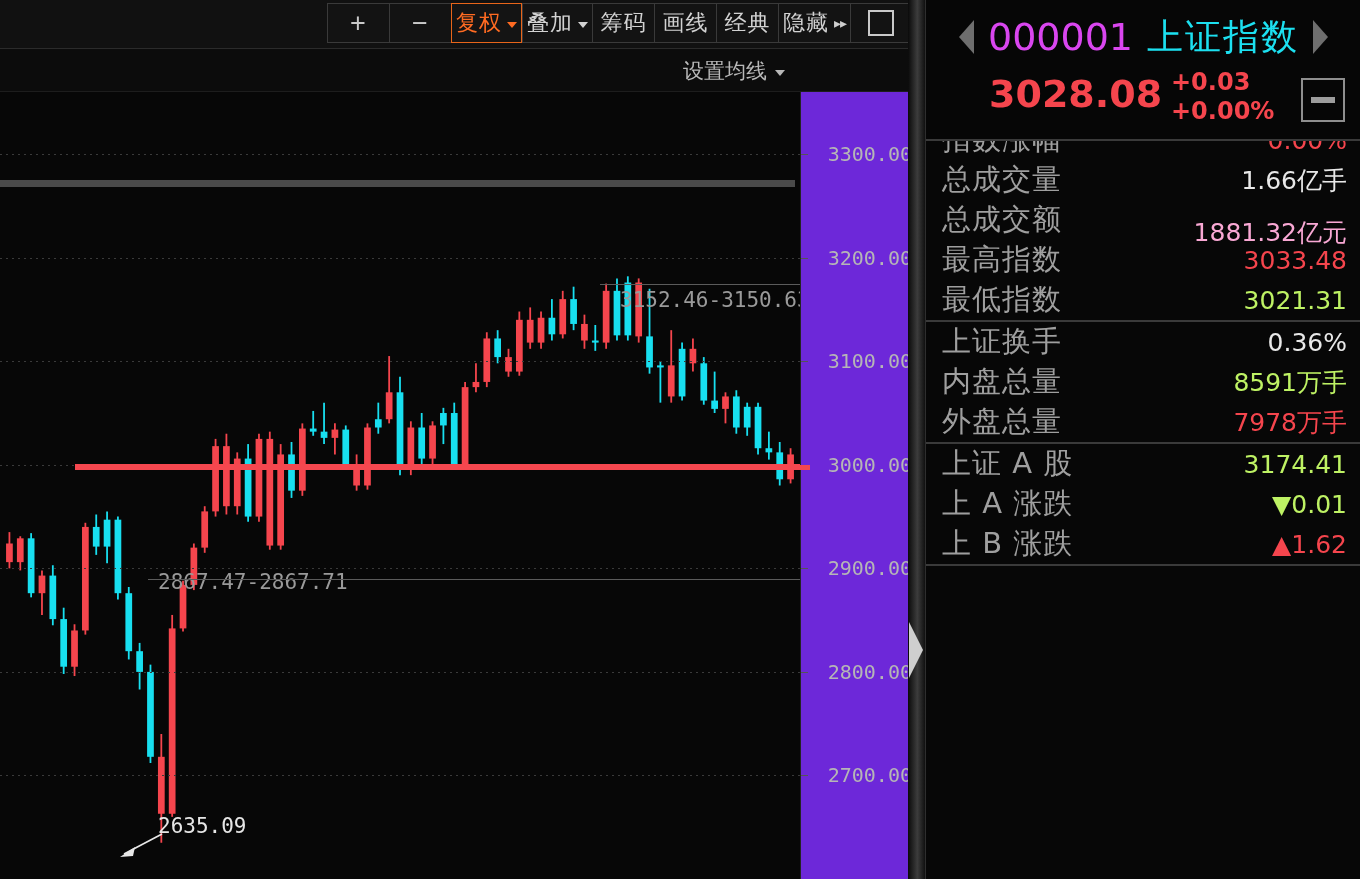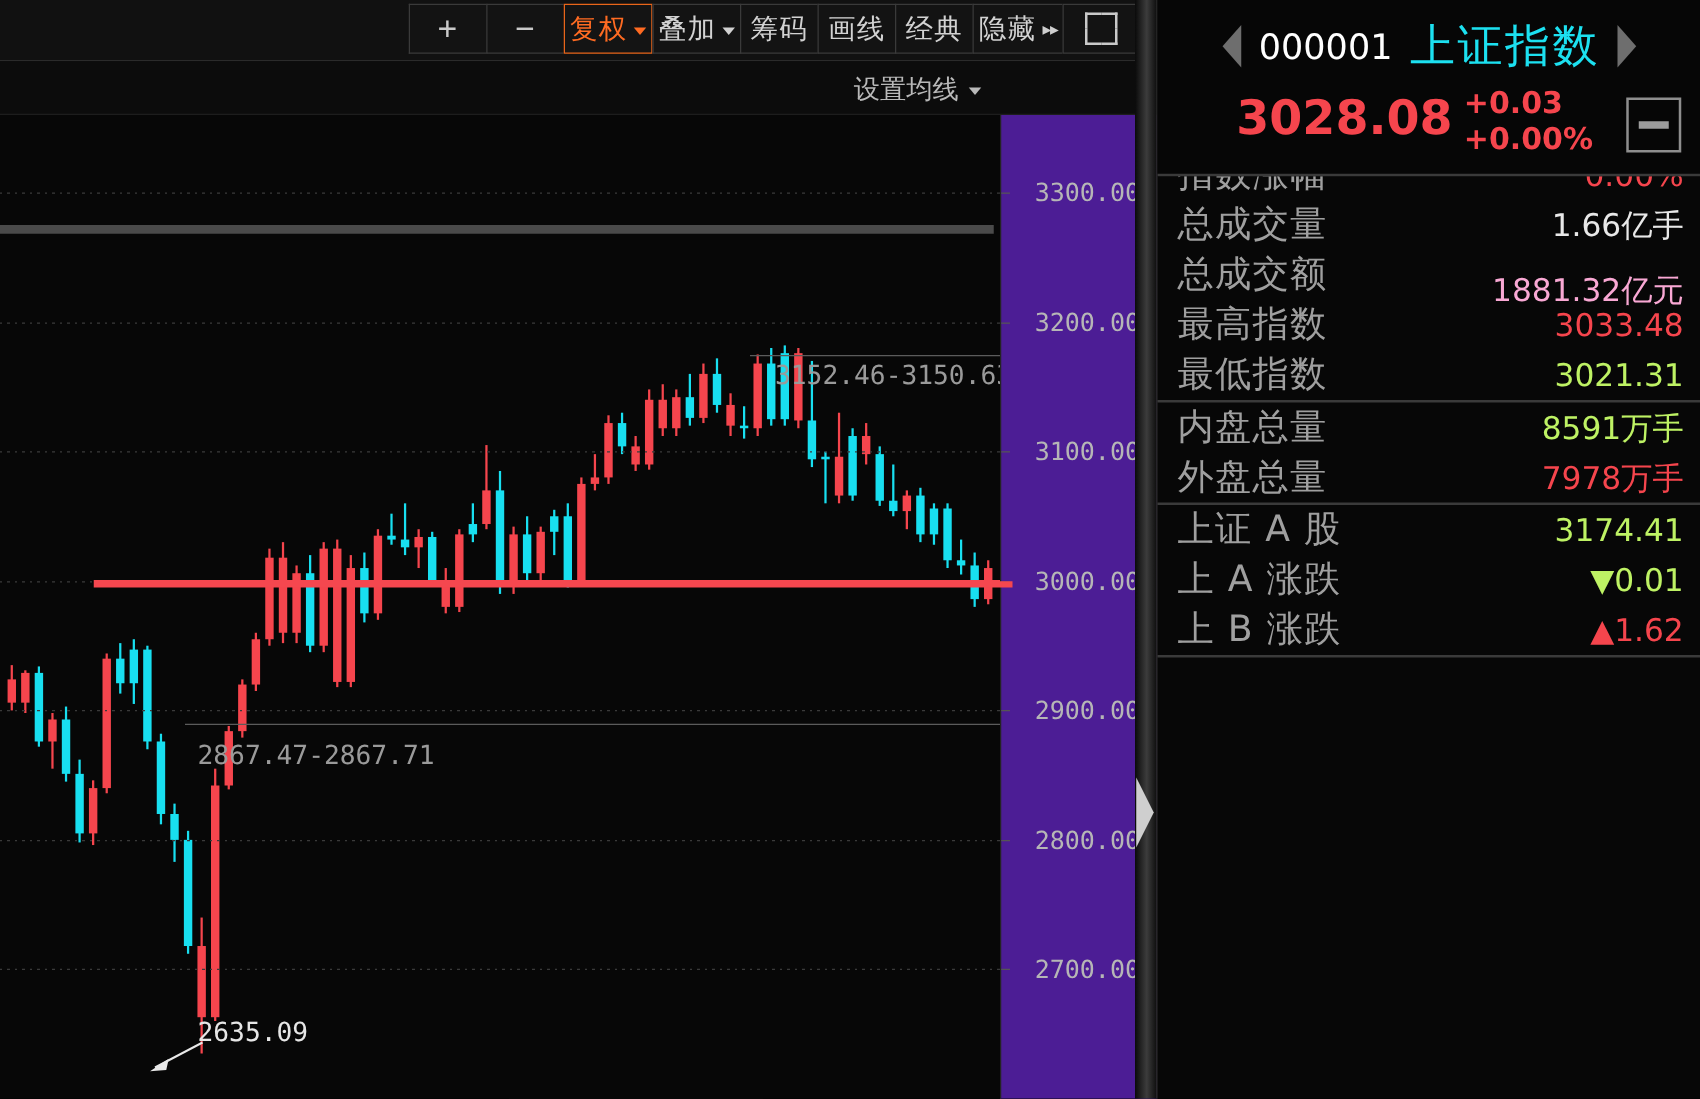--- a/index.html
+++ b/index.html
@@ -69,21 +69,21 @@
   #plot{
     position:absolute;left:0;top:92px;width:800px;height:787px;
     background:#070707;overflow:hidden;
   }
   .gridline{position:absolute;left:0;width:800px;height:1px;
     background:repeating-linear-gradient(to right,#3a3a3a 0 2px,transparent 2px 6px);}
   #topband{position:absolute;left:0;top:88px;width:795px;height:7px;background:#4a4a4a;}
   
   #yaxis{
     position:absolute;left:800px;top:92px;width:125px;height:787px;
-    background:#4c1d95;border-left:1px solid #242424;
+    background:#6d28d9;border-left:1px solid #242424;
   }
   .ytick{position:absolute;right:14px;color:#b6b6b6;font-size:20px;
     font-family:"DejaVu Sans Mono",monospace;transform:translateY(-50%);white-space:nowrap;}
   .ytickmark{position:absolute;left:0;width:7px;height:1px;background:#555;}
   
   #redline{position:absolute;left:75px;width:725px;height:6px;background:#f5474f;}
   #redline-tick{position:absolute;left:800px;width:10px;height:5px;background:#f5474f;}
   
   .annot{
     position:absolute;color:#9a9a9a;font-size:21px;
@@ -110,21 +110,21 @@
     position:absolute;left:925px;top:0;width:435px;height:879px;
     background:#070707;border-left:1px solid #2e2e2e;
   }
   #q-header{position:absolute;left:0;top:0;width:435px;height:139px;background:#060606;
     border-bottom:2px solid #3a3a3a;}
   #q-title{position:absolute;left:0;top:8px;width:435px;height:58px;
     display:flex;align-items:center;justify-content:center;gap:14px;}
   .navtri{width:0;height:0;}
   .navtri.left{border-top:17px solid transparent;border-bottom:17px solid transparent;border-right:15px solid #6e6e6e;}
   .navtri.right{border-top:17px solid transparent;border-bottom:17px solid transparent;border-left:15px solid #6e6e6e;}
-  #q-code{color:#ffffff;font-size:28px;font-family:"DejaVu Sans",sans-serif;}
+  #q-code{color:#d946ef;font-size:38px;font-family:"DejaVu Sans",sans-serif;}
   #q-name{color:#1ce0f0;font-size:36px;font-weight:normal;letter-spacing:2px;
     font-family:"DejaVu Sans",sans-serif;}
   #q-pricerow{position:absolute;left:0;top:72px;width:435px;height:62px;}
   #q-last{position:absolute;left:63px;top:0;color:#f5454d;font-size:38px;font-weight:bold;
     font-family:"DejaVu Sans",sans-serif;}
   #q-chg{position:absolute;left:245px;top:-4px;color:#f5454d;font-size:24px;font-weight:bold;
     line-height:1.22;font-family:"DejaVu Sans",sans-serif;}
   #q-collapse{position:absolute;right:16px;top:6px;width:44px;height:44px;
     border:2px solid #8e8e8e;box-sizing:border-box;
     display:flex;align-items:center;justify-content:center;}
@@ -341,21 +341,21 @@
         <line x1="768.8767123287672" x2="768.8767123287672" y1="339.65263157894736" y2="367.6118421052631" stroke="#18dff0" stroke-width="1.8"></line>
         <rect x="765.5134246575343" y="356.2210526315789" width="6.726575342465754" height="4.14210526315793" fill="#18dff0"></rect>
         <line x1="779.7260273972603" x2="779.7260273972603" y1="350.00789473684216" y2="393.5" stroke="#18dff0" stroke-width="1.8"></line>
         <rect x="776.3627397260274" y="360.36315789473684" width="6.726575342465754" height="26.92368421052629" fill="#18dff0"></rect>
         <line x1="790.5753424657535" x2="790.5753424657535" y1="356.2210526315789" y2="391.42894736842106" stroke="#f5454d" stroke-width="1.8"></line>
         <rect x="787.2120547945206" y="362.4342105263158" width="6.726575342465754" height="24.852631578947353" fill="#f5454d"></rect>
       </svg>
     <div id="redline" style="top: 371.861px;"></div>
     <div class="annot" id="annot-top" style="left: 620px; top: 196.212px;">3152.46-3150.63</div>
     <div class="annot-line" id="annot-top-line" style="left: 600px; width: 200px; top: 192.212px;"></div>
-    <div class="annot" id="annot-mid" style="left: 158px; top: 500px; text-align: center;">2867.47-2867.71</div>
+    <div class="annot" id="annot-mid" style="left: 158px; top: 478px; text-align: center;">2867.47-2867.71</div>
     <div class="annot-line" id="annot-mid-line" style="left: 148px; width: 652px; top: 487.337px;"></div>
     <div class="annot annot-white" id="annot-low" style="left: 158px; top: 722.259px;">2635.09</div>
     <svg id="arrow-svg" width="46" height="28" style="top: 739.721px;">
       <path d="M44 2 L6 22" stroke="#e8e8e8" stroke-width="1.6" fill="none"></path>
       <path d="M2 25 L17 15 L15 24 Z" fill="#e8e8e8"></path>
     </svg>
   </div>
 
   <div id="yaxis">
       <div class="ytick" style="top: 62.1316px;">3300.00</div>
@@ -428,20 +428,24 @@
           <span class="qlabel">最高指数</span>
           <span class="qval c-red">3033.48</span>
         </div>
         <div class="qrow">
           <span class="qlabel">最低指数</span>
           <span class="qval c-green">3021.31</span>
         </div>
       </div>
       <div class="qgroup">
         <div class="qrow">
+          <span class="qlabel">上证换手</span>
+          <span class="qval c-white">0.36%</span>
+        </div>
+        <div class="qrow">
           <span class="qlabel">内盘总量</span>
           <span class="qval c-green">8591万手</span>
         </div>
         <div class="qrow">
           <span class="qlabel">外盘总量</span>
           <span class="qval c-red">7978万手</span>
         </div>
       </div>
       <div class="qgroup">
         <div class="qrow">

